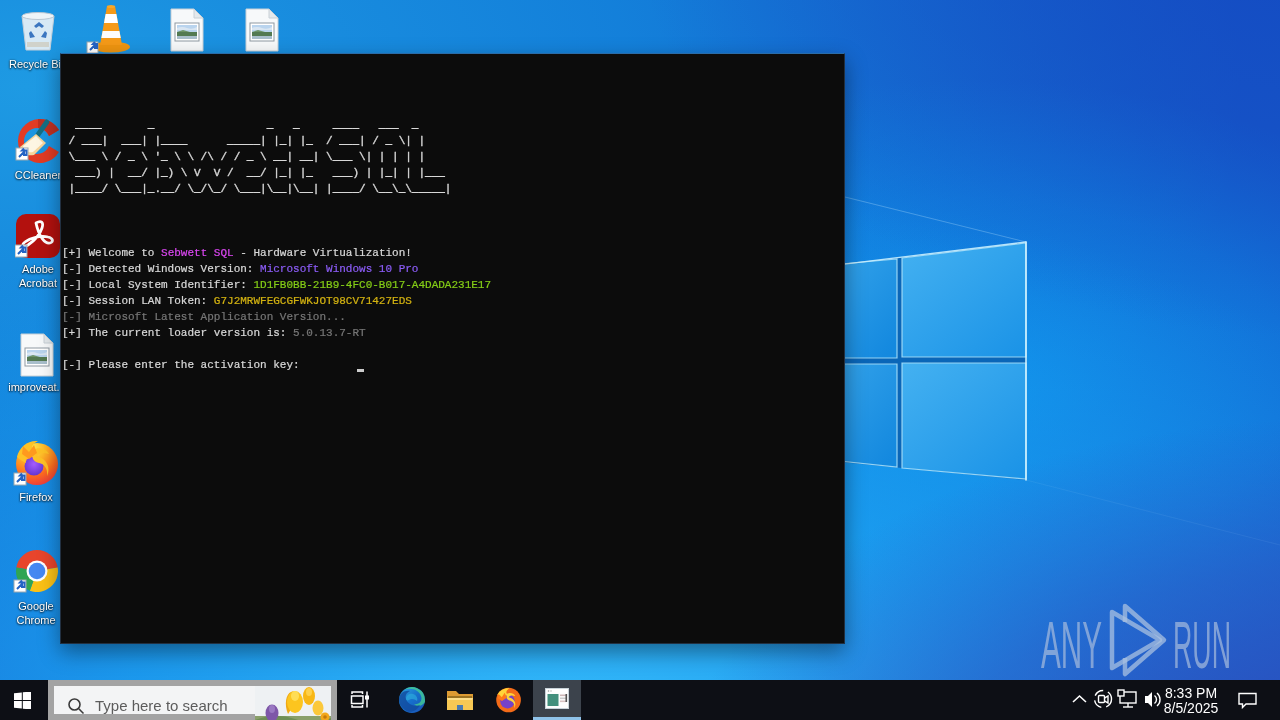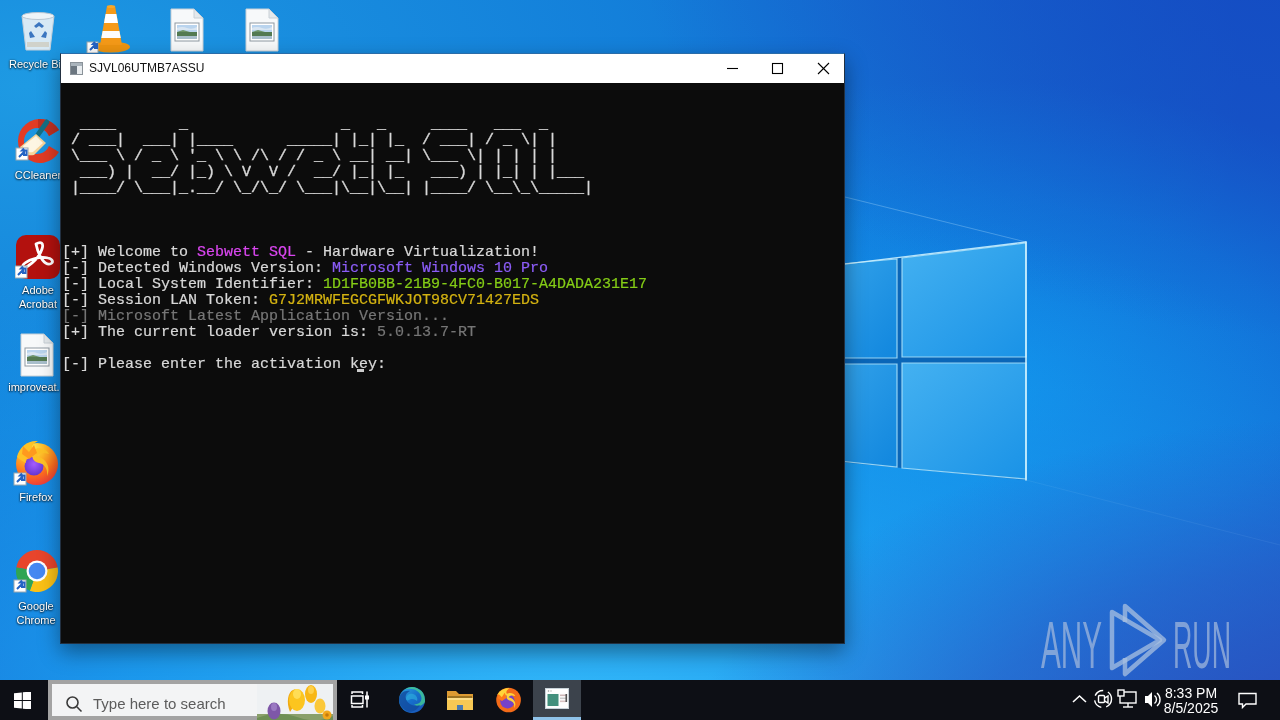--- a/index.html
+++ b/index.html
@@ -4,21 +4,21 @@
 <style>
   * { margin:0; padding:0; box-sizing:border-box; }
   html,body { width:1280px; height:720px; overflow:hidden; }
   body { position:relative; font-family:"Liberation Sans", sans-serif; }
   #wall { position:absolute; left:0; top:0; }
   .dicon { position:absolute; text-align:center; }
   .dlab { margin-top:3px; color:#fff; font-size:11px; line-height:14px; text-shadow:0 1px 2px rgba(0,0,0,.8), 0 0 2px rgba(0,0,0,.6); }
   #win { position:absolute; left:60px; top:53px; width:785px; height:591px; background:#0c0c0c; box-shadow:0 8px 20px rgba(0,0,0,.4); border:1px solid #223041; border-top-color:#2a6ca8; }
   #tbar { position:absolute; left:0; top:0; width:100%; height:29px; background:#fff; }
   #ttext { position:absolute; left:28px; top:7px; font-size:12px; color:#111; }
-  #console { position:absolute; left:1px; top:31px; font-family:"Liberation Mono", monospace; font-size:15px; line-height:16px; color:#d8d8d8; white-space:pre; -webkit-text-stroke:0.22px currentColor; }
+  #console { position:absolute; left:1px; top:31px; font-family:"Liberation Mono", monospace; font-size:11px; line-height:16px; color:#d8d8d8; white-space:pre; -webkit-text-stroke:0.22px currentColor; }
   #console .bn { -webkit-text-stroke:0.38px currentColor; }
   #taskbar { position:absolute; left:0; top:680px; width:1280px; height:40px; background:#0d0f15; }
   .tklab { position:absolute; color:#fff; font-size:14px; text-align:center; }
 </style>
 </head>
 <body>
 <svg id="wall" width="1280" height="720" viewBox="0 0 1280 720">
   <defs>
     <radialGradient id="wtl" cx="0.02" cy="0.12" r="0.95">
       <stop offset="0" stop-color="#1e9ae3"></stop>
@@ -146,21 +146,21 @@
     <path d="M45 13 A 22 22 0 0 0 24 2 L24 11 A 13 13 0 0 1 35 19 Z" fill="#c03122"></path>
     <rect x="26" y="1" width="5" height="20" rx="2" transform="rotate(35 28 11)" fill="#156f84"></rect>
     <path d="M6 30 L22 17 L32 26 L20 38 C13 39 8 37 6 30 Z" fill="#f6d49a"></path>
     <path d="M9 29 L22 19 L29 26 L19 35 C14 36 10 34 9 29 Z" fill="#fdf6e3"></path>
     <rect x="2" y="31" width="12" height="12" fill="#fff" stroke="#9aa7b0" stroke-width="1"></rect>
     <path d="M5 40 l5 -5 v3 h2.5 v-4.5 h-4.5 l2 -2" stroke="#2463c4" stroke-width="2" fill="none"></path>
   </svg>
   <div class="dlab">CCleaner</div>
 </div>
 
-<div class="dicon" style="left:0px; top:234px; width:76px;">
+<div class="dicon" style="left:0px; top:213px; width:76px;">
   <svg width="46" height="46" viewBox="0 0 46 46" style="display:block;margin:0 auto;">
     <rect x="1" y="1" width="44" height="44" rx="10" fill="#b3110e"></rect>
     <g stroke="#fff" stroke-width="2.8" fill="none" stroke-linecap="round" stroke-linejoin="round">
       <path d="M21 10 C26 7 29 9 27 15 C25 21 19 28 13 32 C8 35 6 32 10 29 C15 25 26 22 33 24 C38 25 39 29 35 30 C30 31 24 24 21 10 Z"></path>
     </g>
     <rect x="0" y="32" width="12" height="12" fill="#fff" stroke="#9aa7b0" stroke-width="1"></rect>
     <path d="M3 41 l5 -5 v3 h2.5 v-4.5 h-4.5 l2 -2" stroke="#2463c4" stroke-width="2" fill="none"></path>
   </svg>
   <div class="dlab">Adobe<br>Acrobat</div>
 </div>
@@ -221,37 +221,20 @@
     <text x="11" y="68" textLength="61" lengthAdjust="spacingAndGlyphs" font-family="Liberation Sans, sans-serif" font-size="66" font-weight="400" fill="#a3badd" fill-opacity="0.72" stroke="none">ANY</text>
     <text x="143" y="68" textLength="58" lengthAdjust="spacingAndGlyphs" font-family="Liberation Sans, sans-serif" font-size="66" font-weight="400" fill="#a3badd" fill-opacity="0.72" stroke="none">RUN</text>
     <g stroke-width="4.5" stroke-linejoin="round">
       <path d="M82 12 L130 40 L82 68 Z"></path>
       <path d="M95 22 L95 6 L134 40 L95 74 L95 58"></path>
     </g>
   </g>
 </svg>
 
 <div id="win">
-  <div id="tbar">
-    <svg style="position:absolute;left:9px;top:8px;" width="13" height="13" viewBox="0 0 13 13">
-      <rect x="0.5" y="0.5" width="12" height="12" fill="#fff" stroke="#8a9299"></rect>
-      <rect x="1" y="1" width="11" height="3" fill="#aab4bc"></rect>
-      <rect x="1" y="4" width="6" height="8" fill="#6b7680"></rect>
-      <rect x="7" y="4" width="5" height="8" fill="#e8ecef"></rect>
-    </svg>
-    <div id="ttext">SJVL06UTMB7ASSU</div>
-    <svg style="position:absolute;left:647px;top:0;" width="138" height="29" viewBox="0 0 138 29">
-      <g stroke="#000" stroke-width="1.1" fill="none">
-        <line x1="19" y1="14.5" x2="30" y2="14.5"></line>
-        <rect x="64.5" y="9.5" width="10" height="10"></rect>
-        <line x1="110" y1="9" x2="121" y2="20"></line>
-        <line x1="121" y1="9" x2="110" y2="20"></line>
-      </g>
-    </svg>
-  </div>
   <pre id="console"><span><span class="bn">
 
   ____       _                 _   _     ____   ___  _
  / ___|  ___| |____      _____| |_| |_  / ___| / _ \| |
  \___ \ / _ \ '_ \ \ /\ / / _ \ __| __| \___ \| | | | |
   ___) |  __/ |_) \ V  V /  __/ |_| |_   ___) | |_| | |___
  |____/ \___|_.__/ \_/\_/ \___|\__|\__| |____/ \__\_\_____|</span>
 
 
 
@@ -268,21 +251,21 @@
 
 <div id="taskbar">
 
   <svg style="position:absolute;left:14px;top:12px;" width="17" height="17" viewBox="0 0 17 17" fill="#fff">
     <polygon points="0,1.2 7.8,0.4 7.8,8 0,8"></polygon>
       <polygon points="8.8,0.3 17,-0.5 17,8 8.8,8"></polygon>
     <polygon points="0,9 7.8,9 7.8,16.6 0,15.8"></polygon>
       <polygon points="8.8,9 17,9 17,17.5 8.8,16.7"></polygon>
   </svg>
 
-  <div style="position:absolute;left:48px;top:0;width:289px;height:40px;background:#f3f4f5;border:4px solid #a3a3a3;">
+  <div style="position:absolute;left:48px;top:0;width:289px;height:40px;background:#f3f4f5;border:6px solid #a3a3a3;">
     <svg style="position:absolute;left:13px;top:11px;" width="18" height="18" viewBox="0 0 18 18" fill="none" stroke="#3a3a3a" stroke-width="1.6">
       <circle cx="7.5" cy="7.5" r="5.5"></circle>
       <line x1="11.8" y1="11.8" x2="16.5" y2="16.5"></line>
     </svg>
     <div style="position:absolute;left:41px;top:11px;font-size:15px;color:#5c5c5c;">Type here to search</div>
     <svg style="position:absolute;right:0;top:0;" width="76" height="38" viewBox="0 0 76 38">
       <rect width="76" height="38" fill="#eef1f3"></rect>
       <rect y="30" width="76" height="8" fill="#8aa06a"></rect>
       <path d="M0 34 Q20 26 40 33 T76 32 V38 H0 Z" fill="#6f8f55"></path>
       <ellipse cx="17" cy="27" rx="6.5" ry="8.5" fill="#7e57a8"></ellipse>

